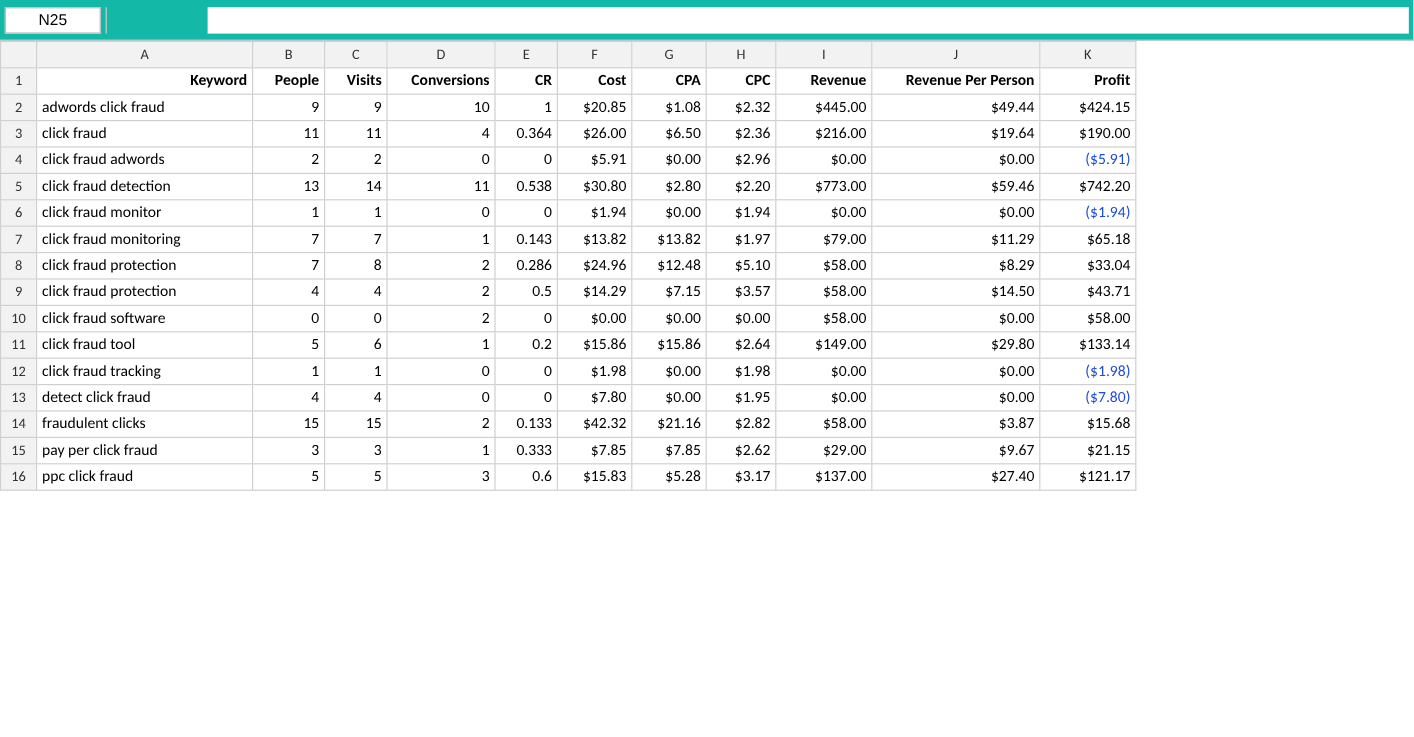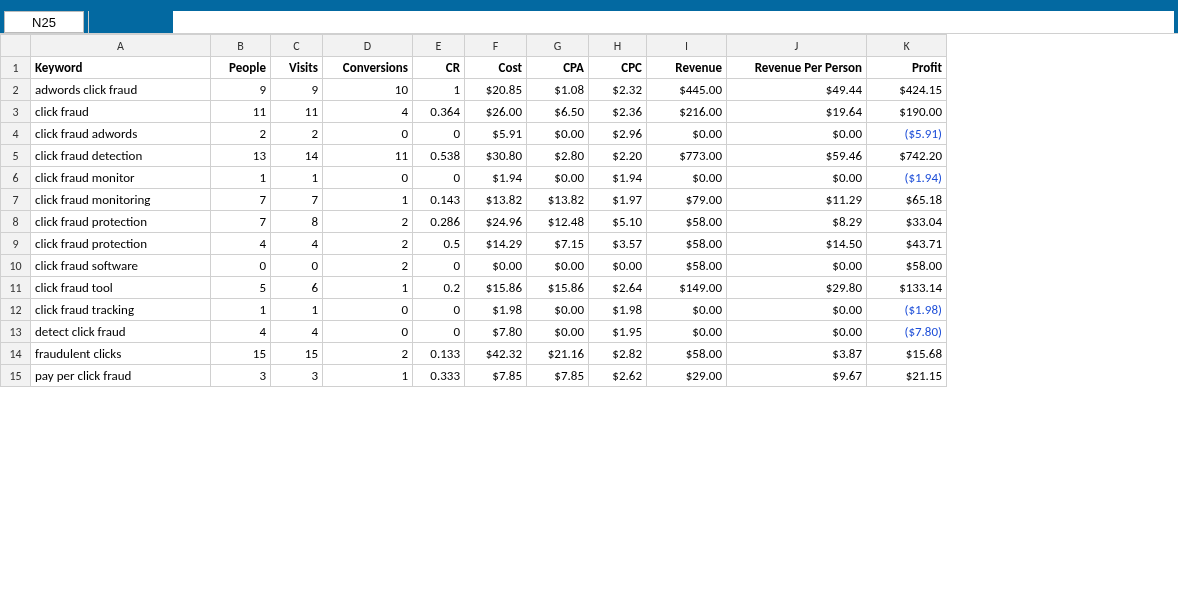--- a/index.html
+++ b/index.html
@@ -6,24 +6,24 @@
     body {
       font-family: Calibri, 'Segoe UI', sans-serif;
       font-size: 13px;
       background: #fff;
       overflow: hidden;
     }
 
     
     .formula-bar {
       display: flex;
-      align-items: flex-end;
+      align-items: center;
       height: 34px;
       border-bottom: 1px solid #d0d0d0;
-      background: #0369a1;
+      background: #14b8a6;
       padding: 0 4px;
     }
     .cell-ref-box {
       width: 80px;
       border: 1px solid #bbb;
       height: 22px;
       padding: 0 6px;
       font-size: 13px;
       text-align: center;
     }
@@ -89,21 +89,21 @@
 
     
     td.cell {
       border: 1px solid #d0d0d0;
       height: 22px;
       padding: 0 4px;
       white-space: nowrap;
       overflow: hidden;
       vertical-align: middle;
     }
-    td.cell.bold { font-weight: bold; }
+    td.cell.bold { font-weight: bold; text-align: right; }
     td.cell.red { color: #1d4ed8; }
     td.cell.right { text-align: right; }
 
     
     .col-rn  { width: 30px; }
     .col-a   { width: 180px; }
     .col-b   { width: 60px; }
     .col-c   { width: 52px; }
     .col-d   { width: 90px; }
     .col-e   { width: 52px; }
@@ -371,15 +371,29 @@
           <td class="cell right">3</td>
           <td class="cell right">1</td>
           <td class="cell right">0.333</td>
           <td class="cell right">$7.85</td>
           <td class="cell right">$7.85</td>
           <td class="cell right">$2.62</td>
           <td class="cell right">$29.00</td>
           <td class="cell right">$9.67</td>
           <td class="cell right">$21.15</td>
         </tr>
+        <tr>
+          <td class="row-header">16</td>
+          <td class="cell">ppc click fraud</td>
+          <td class="cell right">5</td>
+          <td class="cell right">5</td>
+          <td class="cell right">3</td>
+          <td class="cell right">0.6</td>
+          <td class="cell right">$15.83</td>
+          <td class="cell right">$5.28</td>
+          <td class="cell right">$3.17</td>
+          <td class="cell right">$137.00</td>
+          <td class="cell right">$27.40</td>
+          <td class="cell right">$121.17</td>
+        </tr>
       </tbody>
   </table>
 </div>
 
 </body></html>

